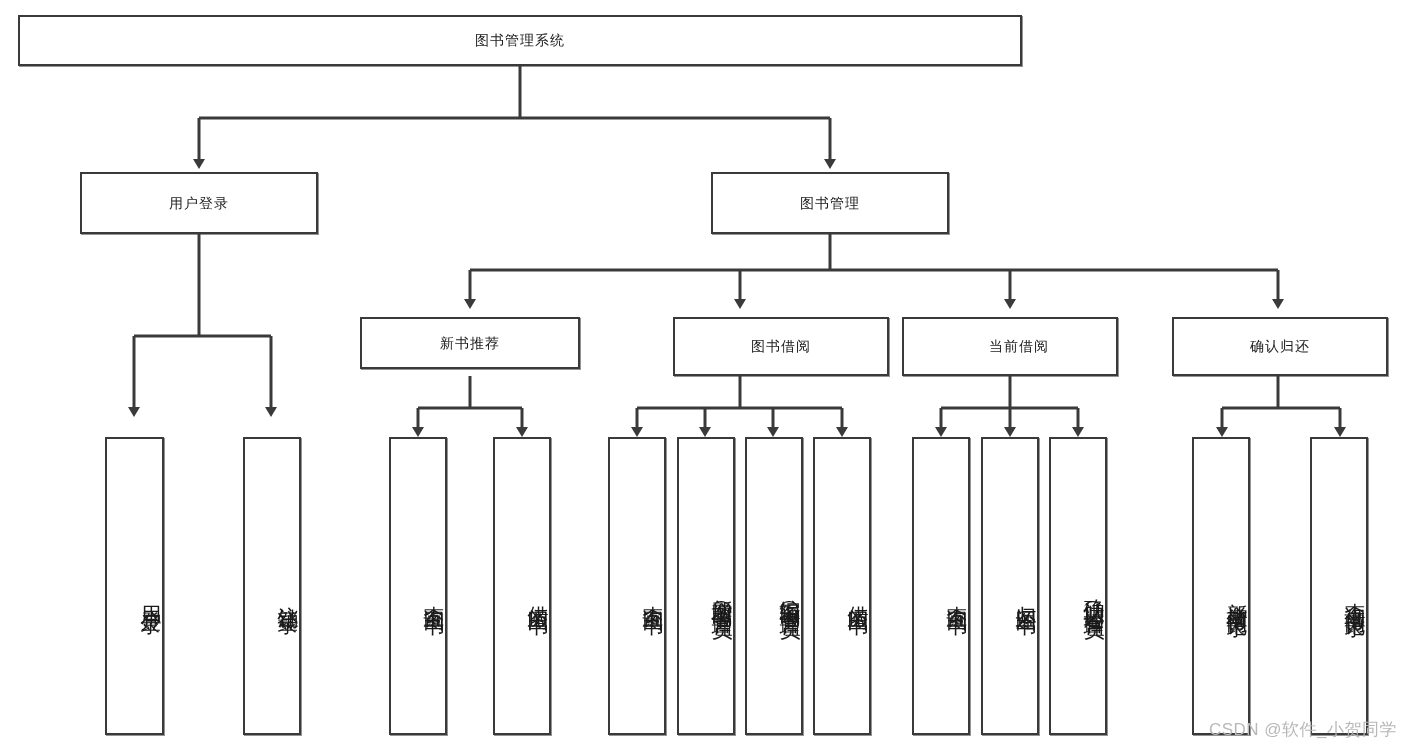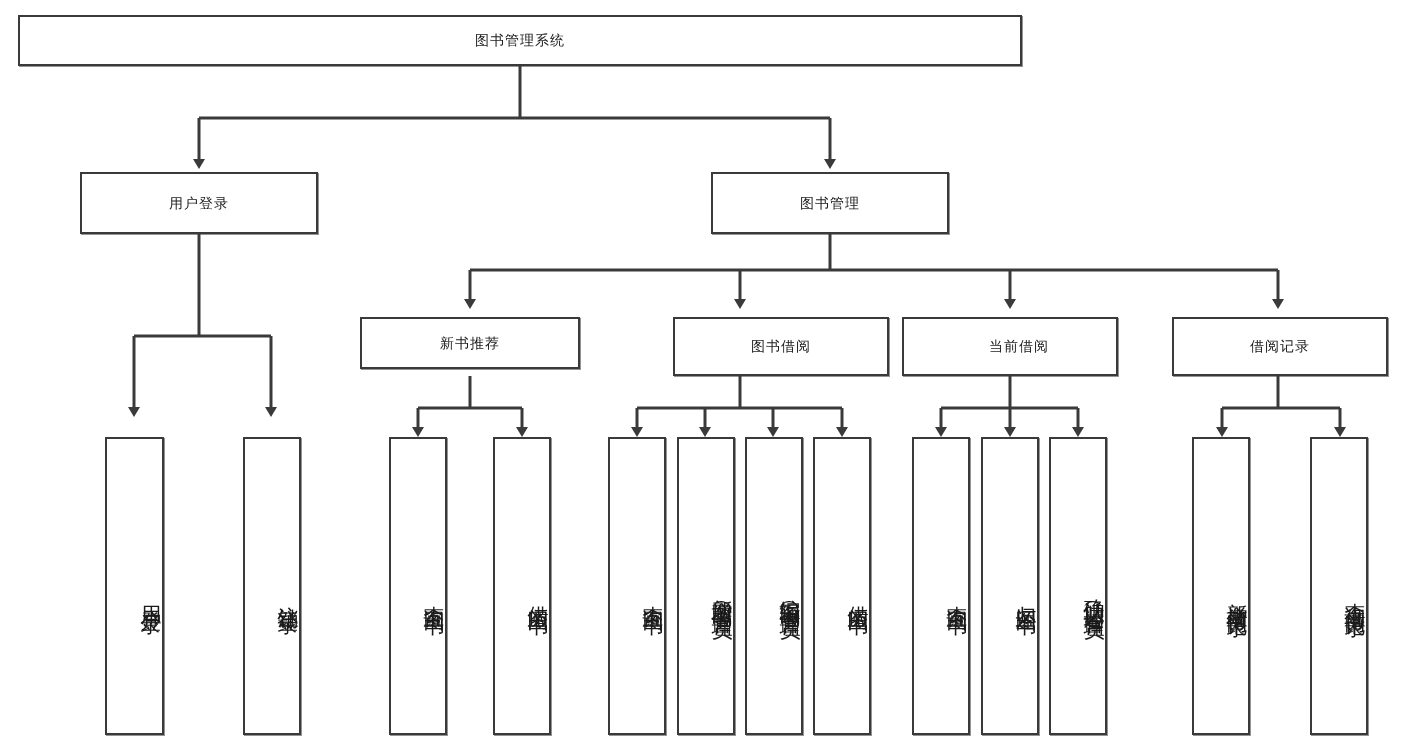--- a/index.html
+++ b/index.html
@@ -157,21 +157,21 @@
 
     <div class="node horiz" style="left:632px; top:317px; width:216px; height:59px;margin-left:41px;">
       <span class="label">图书借阅</span>
     </div>
 
     <div class="node horiz" style="left:902px; top:317px; width:216px; height:59px;padding-left:18px;">
       <span class="label">当前借阅</span>
     </div>
 
     <div class="node horiz" style="left:1172px; top:317px; width:216px; height:59px;">
-      <span class="label">借阅记录</span>
+      <span class="label">确认归还</span>
     </div>
 
     <div class="node vert" style="left:105px; top:437px; width:59px; height:298px;">
       <span class="label">用户登录</span>
     </div>
 
     <div class="node vert" style="left:243px; top:437px; width:58px; height:298px;">
       <span class="label">注销登录</span>
     </div>
 
@@ -214,14 +214,15 @@
     <div class="node vert" style="left:1192px; top:437px; width:58px; height:298px;">
       <span class="label">新增借阅记录</span>
     </div>
 
     <div class="node vert" style="left:1310px; top:437px; width:58px; height:298px;">
       <span class="label">查询借阅记录</span>
     </div>
 
   </div>
 
+  <div class="watermark">CSDN @软件_小贺同学</div>
 
 </div>
 
 </body></html>

